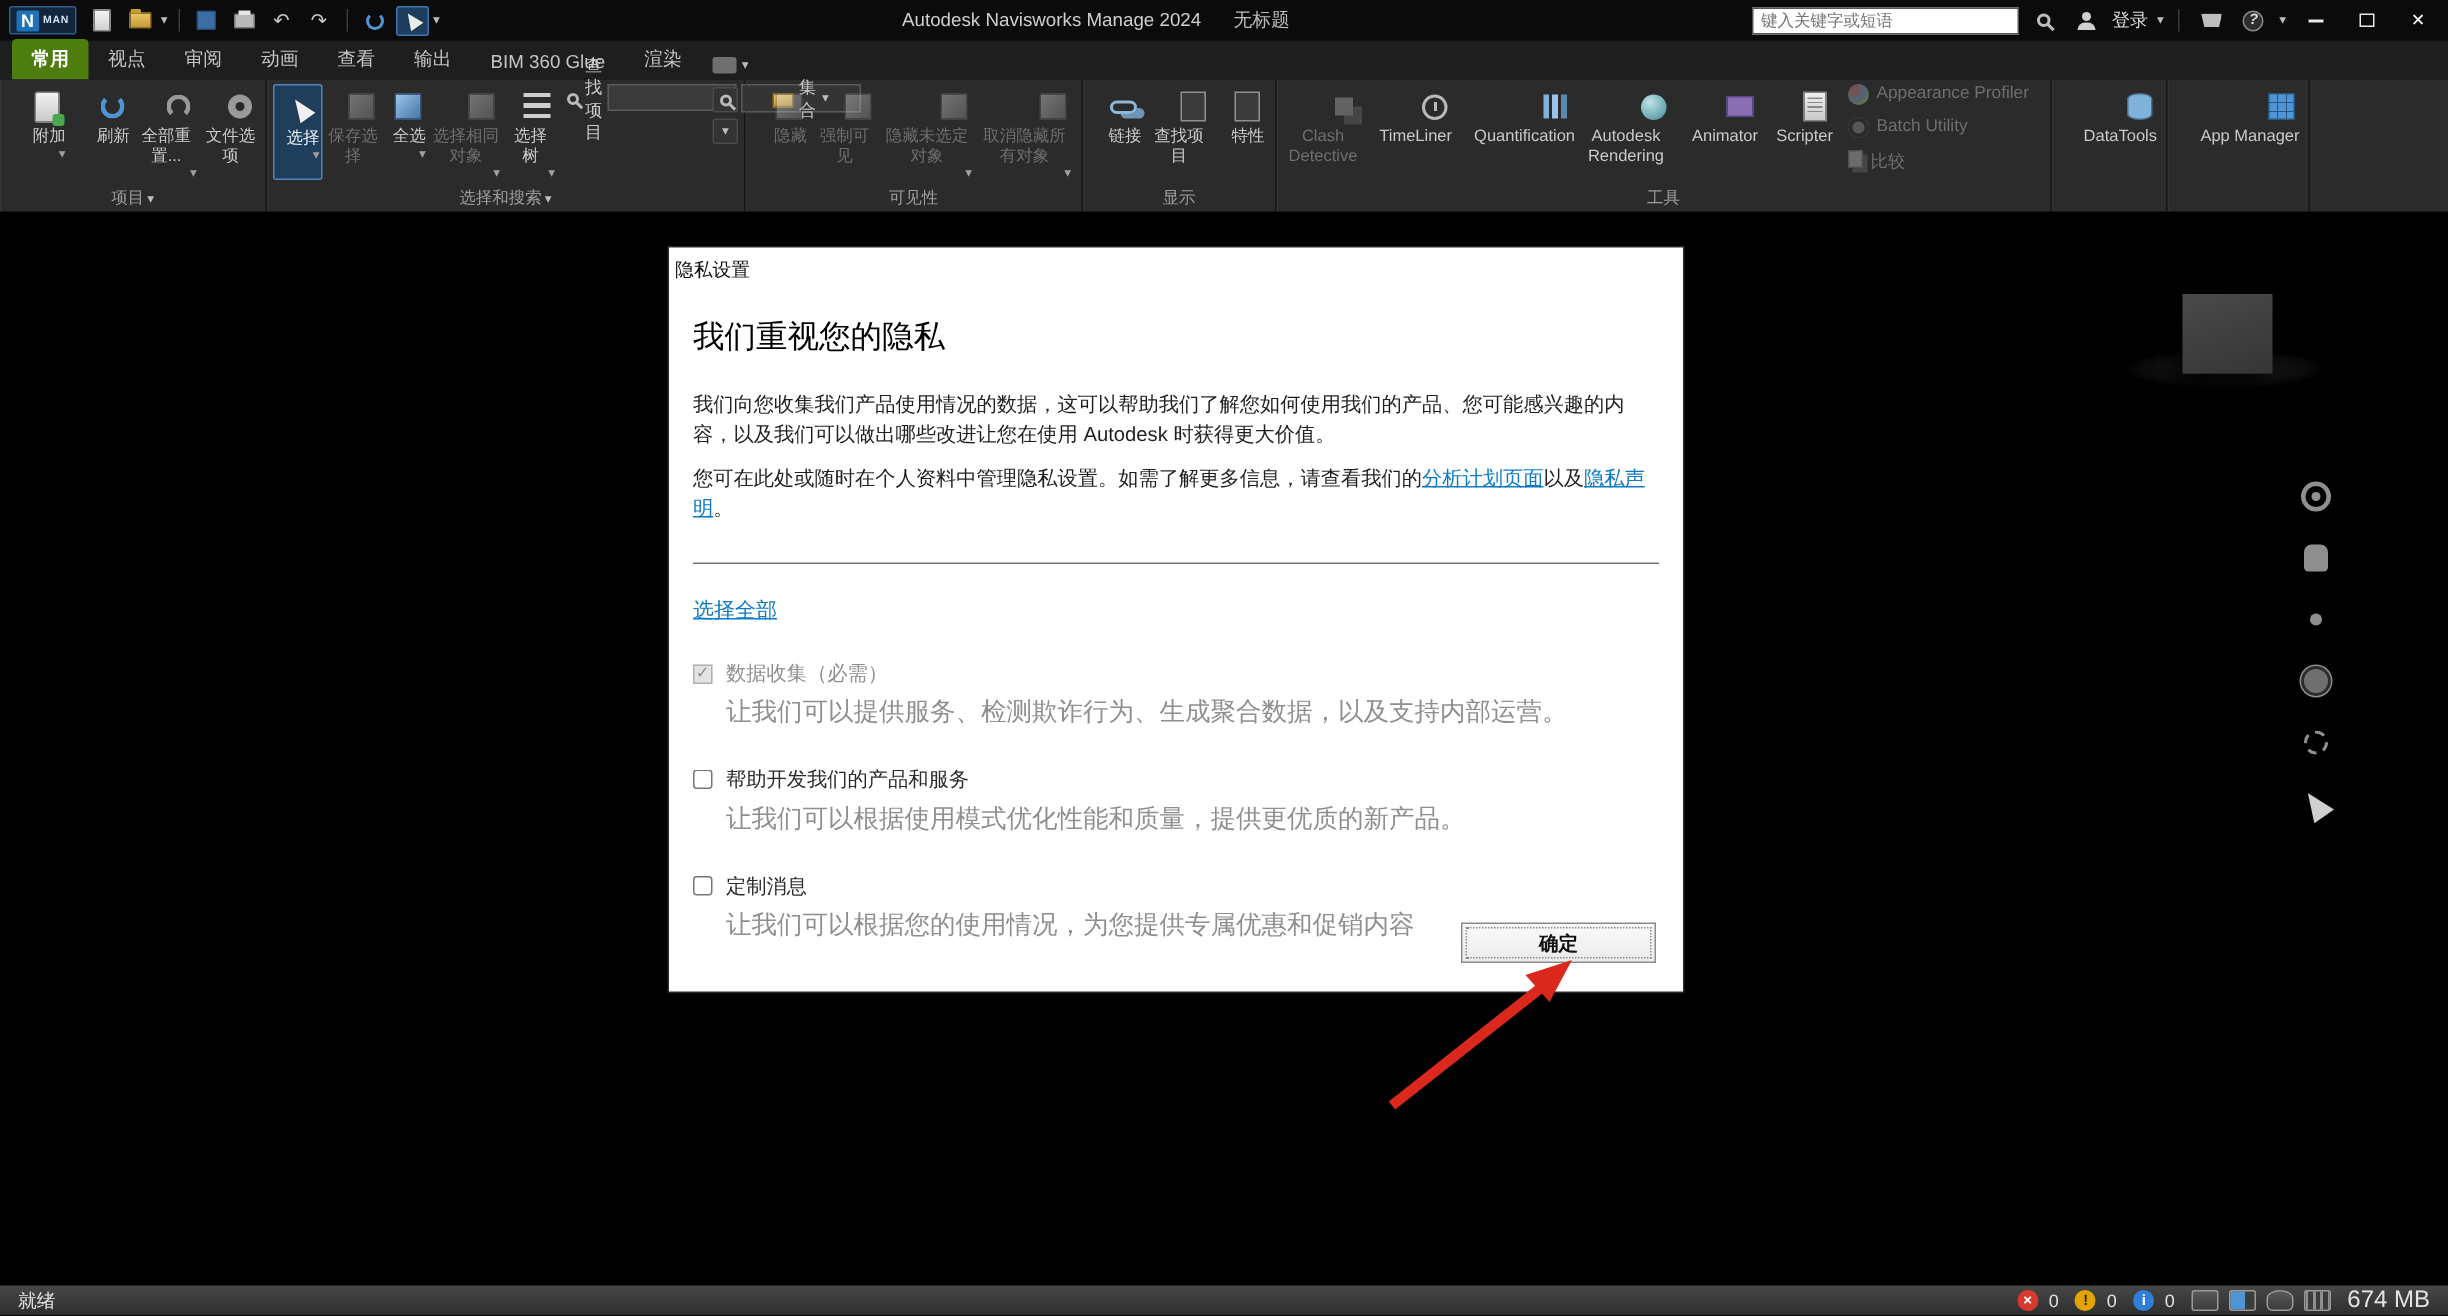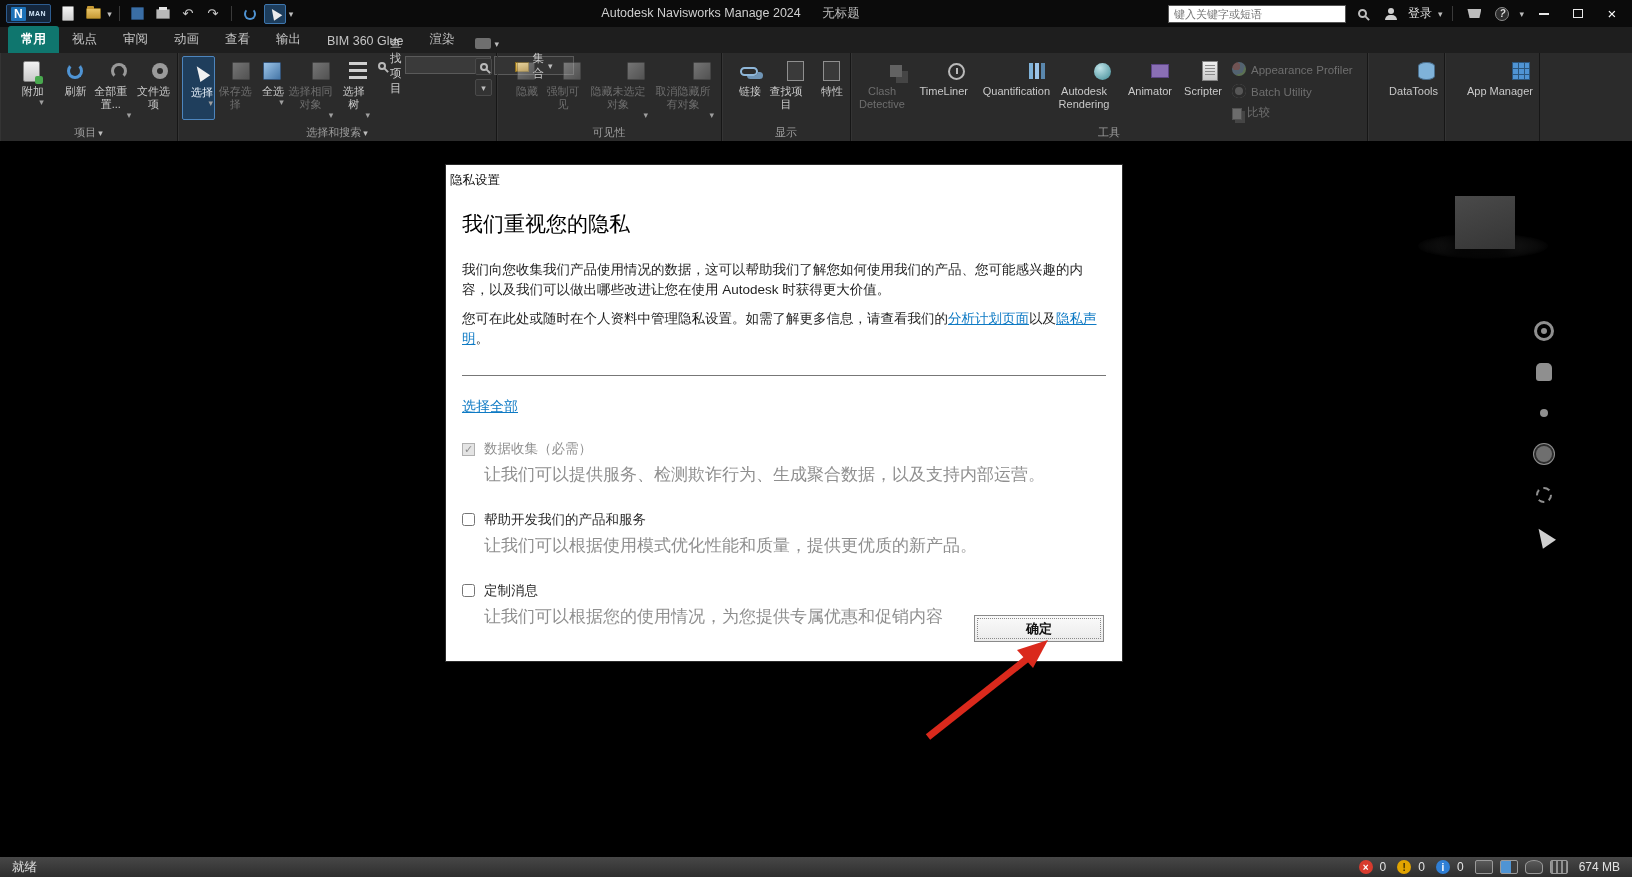--- a/index.html
+++ b/index.html
@@ -38,21 +38,21 @@
   .i-cart{width:14px;height:9px;background:#bdbdbd;clip-path:polygon(0 0,100% 0,85% 100%,15% 100%);position:relative}
   .i-help{width:14px;height:14px;border-radius:50%;background:#2e2e2e;border:1px solid #8a8a8a;color:#dcdcdc;font-size:10px;display:flex;align-items:center;justify-content:center;font-weight:700}
   .wc{width:28px;height:20px;display:flex;align-items:center;justify-content:center;color:#fff}
   .wc-min span{display:block;width:10px;height:2px;background:#e8e8e8}
   .wc-max span{display:block;width:10px;height:9px;border:1.5px solid #e8e8e8}
   .wc-close{font-size:15px}
 
   
   .tabrow{position:absolute;top:27px;left:0;right:0;height:26px;background:#1e1e1e;display:flex;align-items:flex-end;padding-left:8px;z-index:5}
   .tab{padding:5px 13px 5px;font-size:12.5px;color:#c4c4c4;white-space:nowrap}
-  .tab.active{background:#0f766e;color:#fff;border-radius:3px 3px 0 0;font-weight:700}
+  .tab.active{background:#4d7c0f;color:#fff;border-radius:3px 3px 0 0;font-weight:700}
   .tab-ico{display:flex;align-items:center;gap:3px;padding:4px 8px}
   .i-camtab{width:16px;height:11px;background:#6f6f6f;border-radius:2px}
 
   
   .ribbon{position:absolute;top:53px;left:0;right:0;height:88px;background:#2b2b2b;display:flex;z-index:5}
   .rgroup{height:88px;border-right:1px solid #161616;box-shadow:inset 1px 0 0 #343434;display:flex;flex-direction:column;flex:0 0 auto}
   .rbody{flex:1;display:flex;align-items:flex-start;padding:3px 4px 0;gap:2px}
   .rlabel{height:17px;font-size:11px;color:#9d9d9d;text-align:center;line-height:16px;white-space:nowrap}
   .rlabel .caretg{margin-left:2px}
   .bigbtn{display:flex;flex-direction:column;align-items:flex-end;padding:2px 1px 0;font-size:11px;color:#c9c9c9;text-align:center;line-height:1.18;border-radius:2px;min-height:64px}
@@ -79,21 +79,21 @@
   .ic-clock::after{content:"";position:absolute;left:6px;top:3px;width:2px;height:6px;background:#b9b9b9}
   .ic-bars{width:18px;height:16px;background:linear-gradient(90deg,#7fb2d9 0 4px,transparent 4px 6px,#9cc4e8 6px 10px,transparent 10px 12px,#5a87ad 12px 16px,transparent 16px)}
   .ic-ball{width:17px;height:17px;border-radius:50%;background:radial-gradient(circle at 35% 30%,#bfe3e8,#3f8b96)}
   .ic-film{width:18px;height:14px;background:#8a6fb5;border:1px solid #5d4686}
   .ic-script{width:16px;height:20px;background:linear-gradient(#efefef,#cacaca);border:1px solid #828282;position:relative}
   .ic-script::after{content:"";position:absolute;left:2px;top:3px;right:2px;height:10px;background:repeating-linear-gradient(#8a8a8a 0 1px,transparent 1px 3px)}
   .ic-db{width:17px;height:18px;background:#7fb2d9;border-radius:8px/4px;border:1px solid #4a6e8c}
   .ic-grid{width:18px;height:18px;background:#4f94d4;box-shadow:inset 0 0 0 1px #2b567d;background-image:linear-gradient(#2b567d 1px,transparent 1px),linear-gradient(90deg,#2b567d 1px,transparent 1px);background-size:6px 6px}
   .caret{font-size:9px;color:#9f9f9f;line-height:8px}
   .smallcol{display:flex;flex-direction:column;gap:2px;margin-left:4px}
-  .smallbtn{display:flex;align-items:flex-end;gap:5px;height:20px;font-size:11.5px;color:#c9c9c9;padding:0 3px;border-radius:2px;white-space:nowrap}
+  .smallbtn{display:flex;align-items:flex-start;gap:5px;height:20px;font-size:11.5px;color:#c9c9c9;padding:0 3px;border-radius:2px;white-space:nowrap}
   .smallbtn.dis{color:#6e6e6e}
   .smallbtn.dis .sic{opacity:.4}
   .sic{width:14px;height:14px;flex:0 0 auto}
   .sic-pal{background:radial-gradient(circle at 30% 30%,#d98f8f 30%,#8fb7d9 31% 60%,#a4d98f 61%);border-radius:50%}
   .sic-gears{background:#9a9a9a;border-radius:50%;box-shadow:inset 0 0 0 3px #2b2b2b,inset 0 0 0 5px #9a9a9a}
   .sic-pages{background:#cfcfcf;border:1px solid #8a8a8a;box-shadow:3px 3px 0 #6e6e6e;width:10px;height:12px}
   .sic-find{width:8px;height:8px;border:2px solid #b9b9b9;border-radius:50%;position:relative}
   .sic-find::after{content:"";position:absolute;width:6px;height:2px;background:#b9b9b9;transform:rotate(45deg);right:-5px;bottom:-3px}
   .sic-set{background:linear-gradient(#e8c56a,#c79a35);border:1px solid #8a6d20;height:10px;margin-top:2px}
   .findcol{display:flex;gap:3px;margin-left:5px;width:92px}
@@ -145,21 +145,21 @@
   .sb-right{margin-left:auto;display:flex;align-items:center;gap:7px}
   .sdot{width:14px;height:14px;border-radius:50%;color:#fff;font-size:10px;font-weight:700;display:flex;align-items:center;justify-content:center}
   .sdot.err{background:#d83b2e}
   .sdot.warn{background:#e2a400;color:#3a2a00}
   .sdot.inf{background:#2f7fd6}
   .scount{font-size:12px;margin-right:4px}
   .sbico{width:18px;height:14px;border:1px solid #9a9a9a;border-radius:2px;background:linear-gradient(#5a5a5a,#3c3c3c)}
   .sbico.pen{background:linear-gradient(90deg,#4f94d4 60%,#3c3c3c 60%)}
   .sbico.disk{border-radius:50% 50% 4px 4px/40% 40% 4px 4px}
   .sbico.gauge{background:repeating-linear-gradient(90deg,#8f8f8f 0 2px,#3c3c3c 2px 5px)}
-  .sb-mem{font-size:12px;margin-left:4px}
+  .sb-mem{font-size:16px;margin-left:4px}
 </style>
 </head>
 <body>
 
 <div class="screen">
 
   <div class="titlebar">
     <div class="applogo">
       <span class="n">N</span>
       <span class="man">MAN</span>

